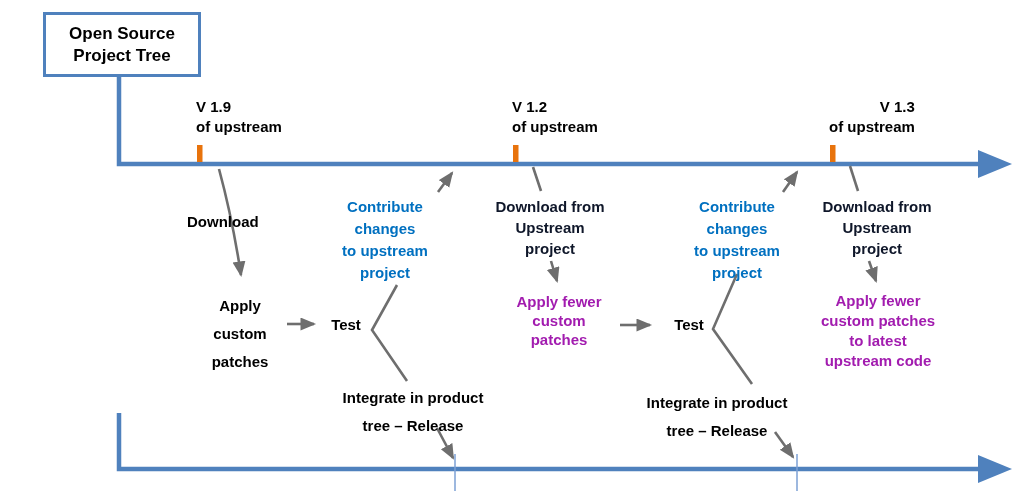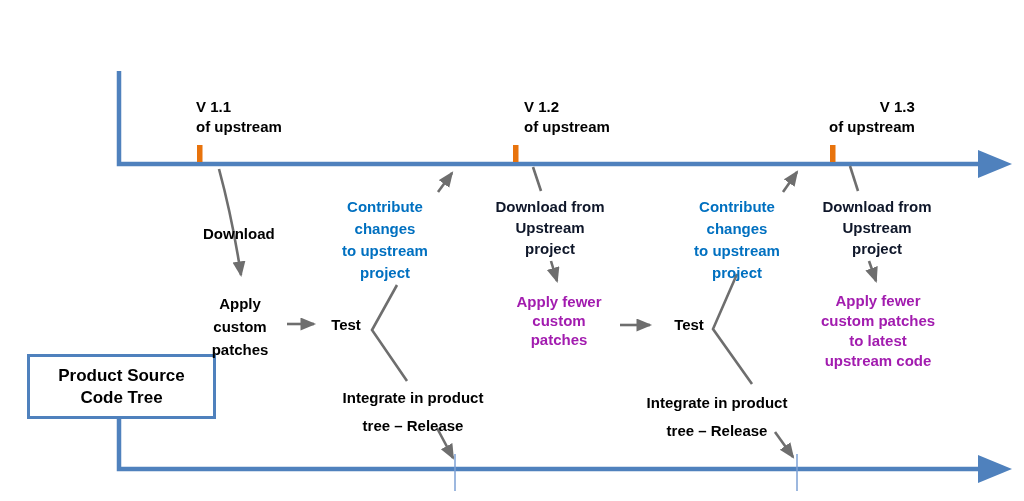--- a/index.html
+++ b/index.html
@@ -10,21 +10,21 @@
   .layer{position:absolute;left:0;top:0;width:1024px;height:501px;}
   .lbl{
     position:absolute;font-weight:700;font-size:15px;line-height:20px;
     white-space:pre-line;color:#000;
   }
   .center{transform:translateX(-50%);text-align:center;}
   .c-blue{color:#0070C0;line-height:22px;}
   .c-green{color:#0f172a;line-height:21px;}
   .c-orange{color:#a21caf;line-height:19px;}
   .c-orange.lh20{line-height:20px;}
-  .tight{line-height:23px;}
+  .tight{line-height:28px;}
   .int{line-height:28px;}
   .box{
     position:absolute;border:3px solid #4F81BD;background:#fff;
     display:flex;align-items:center;justify-content:center;text-align:center;
     font-weight:700;font-size:17px;line-height:22px;color:#000;white-space:pre-line;
   }
 </style>
 </head>
 <body>
 
@@ -62,32 +62,32 @@
       <path d="M620,325 L650,325" marker-end="url(#ga)"></path>
       <polyline points="737,274 713,329 752,384"></polyline>
       <path d="M783,192 L797,172" marker-end="url(#ga)"></path>
       <path d="M850,166 L858,191"></path>
       <path d="M869,261 L876,281" marker-end="url(#ga)"></path>
       <path d="M437,428 L453,458" marker-end="url(#ga)"></path>
       <path d="M775,432 L793,457" marker-end="url(#ga)"></path>
     </g>
   </svg>
 
+  <div class="box" style="left:43px;top:12px;width:152px;height:59px;">Open Source
+Project Tree</div>
 
-  <div class="box" style="left:27px;top:354px;width:183px;height:59px;">Product Source
-Code Tree</div>
 
-  <div class="lbl" style="left:196px;top:97px;">V 1.1
+  <div class="lbl" style="left:196px;top:97px;">V 1.9
 of upstream</div>
-  <div class="lbl" style="left:512px;top:97px;margin-left:12px;">V 1.2
+  <div class="lbl" style="left:512px;top:97px;">V 1.2
 of upstream</div>
   <div class="lbl" style="left:829px;top:97px;text-align:right;">V 1.3
 of upstream</div>
 
-  <div class="lbl" style="left:187px;top:224px;margin-left:16px;">Download</div>
+  <div class="lbl" style="left:187px;top:212px;">Download</div>
   <div class="lbl center tight" style="left:240px;top:292px;">Apply
 custom
 patches</div>
   <div class="lbl center" style="left:346px;top:315px;">Test</div>
   <div class="lbl center c-blue" style="left:385px;top:196px;">Contribute
 changes
 to upstream
 project</div>
   <div class="lbl center int" style="left:413px;top:384px;">Integrate in product
 tree – Release</div>

